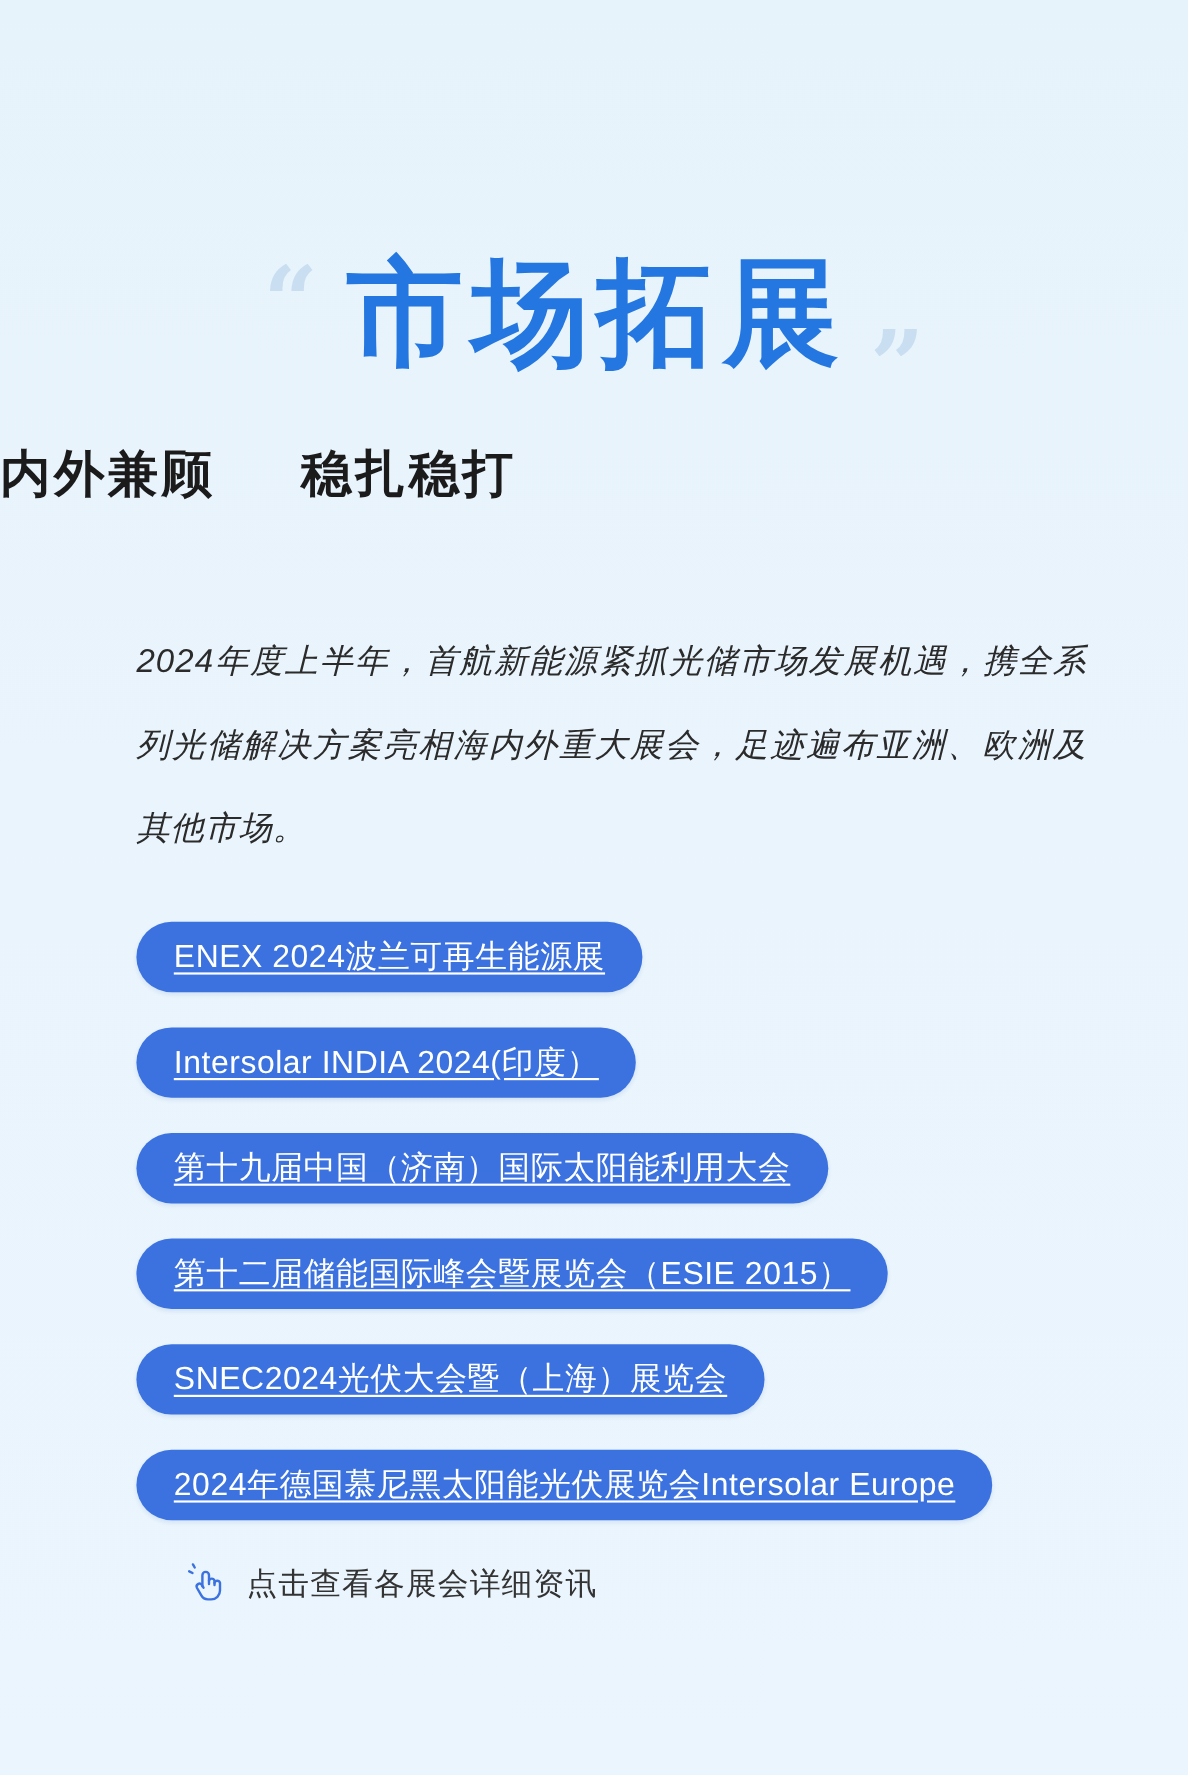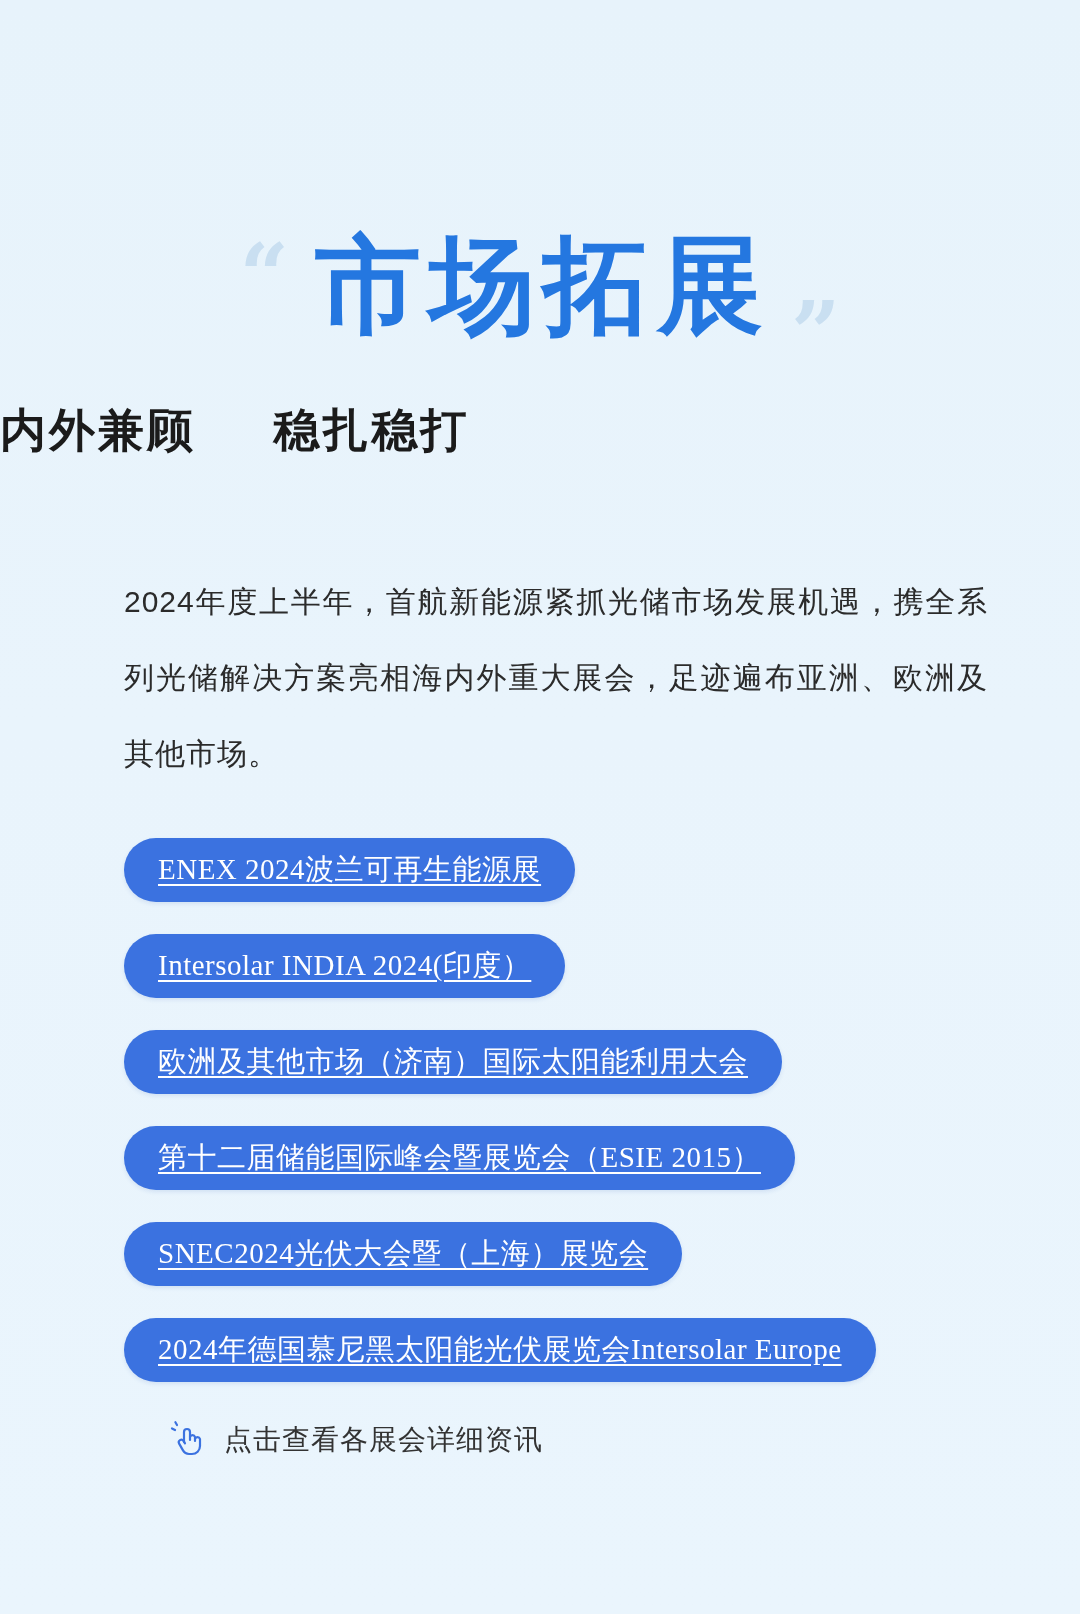--- a/index.html
+++ b/index.html
@@ -89,20 +89,21 @@
   }
 
   
   .paragraph {
     margin: 64px 92px 0 124px;
     font-size: 30px;
     line-height: 76px;
     color: #2b2b2b;
     letter-spacing: 1px;
     text-align: justify;
+    font-style: italic;
   }
 
   
   .pill-list {
     margin: 46px 0 0 124px;
   }
   .pill {
     display: inline-flex;
     align-items: center;
     height: 64px;
@@ -113,21 +114,20 @@
     box-shadow: 0 2px 4px rgba(40,90,180,0.12);
   }
   .pill-row { display: block; }
   .pill-text {
     color: #ffffff;
     font-size: 29px;
     letter-spacing: 0.5px;
     text-decoration: underline;
     text-underline-offset: 5px;
     white-space: nowrap;
-    font-family: Liberation Serif, serif;
   }
 
   
   .hint {
     display: flex;
     align-items: center;
     margin: 6px 0 0 170px;
   }
   .hint-icon {
     width: 40px;
@@ -167,21 +167,21 @@
         <span class="pill-text">ENEX 2024波兰可再生能源展</span>
       </a>
     </div>
     <div class="pill-row">
       <a class="pill">
         <span class="pill-text">Intersolar INDIA 2024(印度）</span>
       </a>
     </div>
     <div class="pill-row">
       <a class="pill">
-        <span class="pill-text">欧洲及其他市场（济南）国际太阳能利用大会</span>
+        <span class="pill-text">第十九届中国（济南）国际太阳能利用大会</span>
       </a>
     </div>
     <div class="pill-row">
       <a class="pill">
         <span class="pill-text">第十二届储能国际峰会暨展览会（ESIE 2015）</span>
       </a>
     </div>
     <div class="pill-row">
       <a class="pill">
         <span class="pill-text">SNEC2024光伏大会暨（上海）展览会</span>

